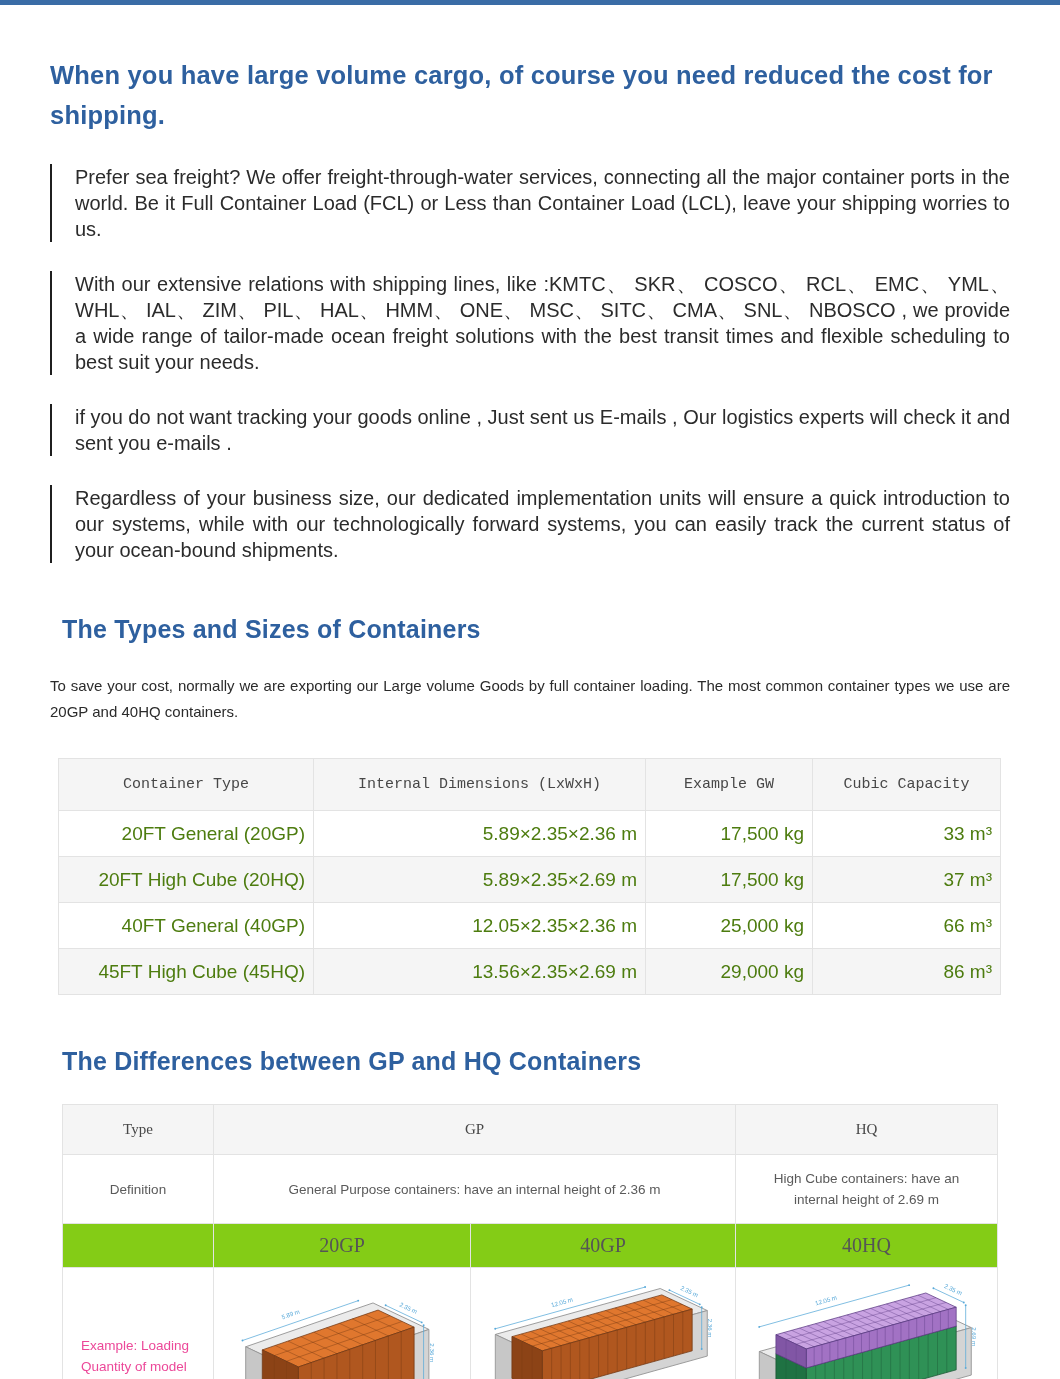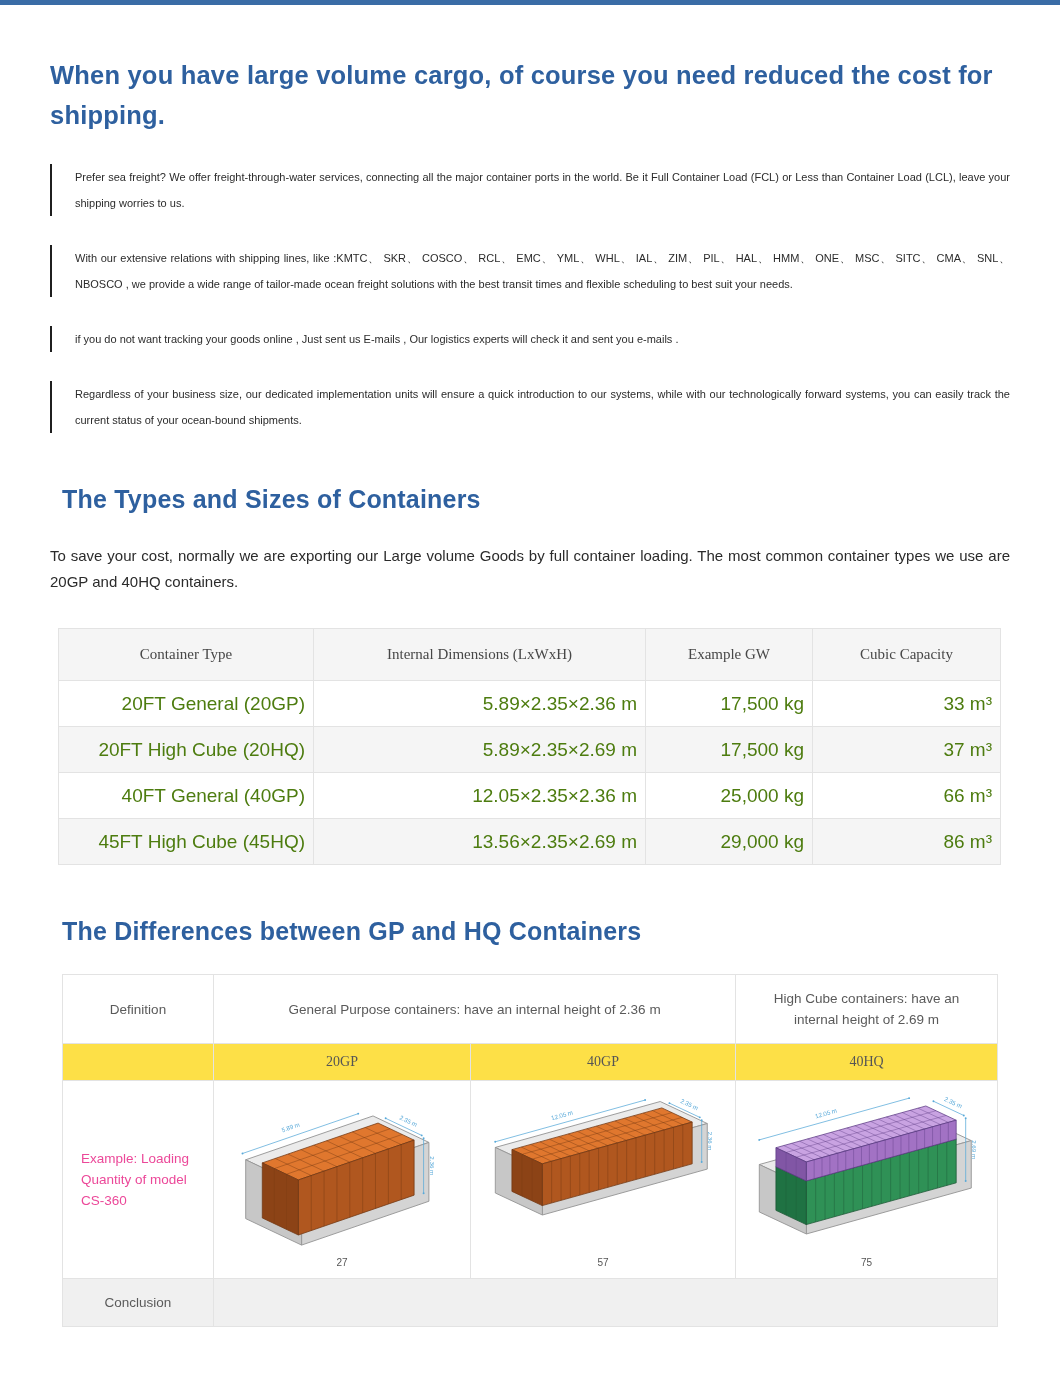--- a/index.html
+++ b/index.html
@@ -15,50 +15,50 @@
   h1.title {
     color:#2e609f; font-size:25.5px; line-height:40px; font-weight:700;
     margin:50px 0 0 0; max-width:960px; letter-spacing:.2px;
   }
   h2.section-title {
     color:#2e609f; font-size:25px; font-weight:700; margin:52px 0 0 12px; letter-spacing:.2px;
   }
   p.quote {
     border-left:2px solid #1f1f1f; padding-left:23px;
     margin:29px 0 0 0; max-width:960px;
-    font-size:11px; line-height:26px; text-align:justify; color:#2b2b2b;
+    font-size:20px; line-height:26px; text-align:justify; color:#2b2b2b;
   }
   p.lead {
     margin:29px 0 0 0; max-width:962px;
     font-size:15px; line-height:26px; text-align:justify; color:#2b2b2b;
   }
 
   table { border-collapse:collapse; }
   th, td { border:1px solid #e3e3e3; }
 
   
   .sizes-table { width:942px; margin:33px 0 0 8px; table-layout:fixed; }
   .sizes-table th {
-    font-family:Liberation Serif, serif; font-weight:400;
+    font-family:Liberation Mono, monospace; font-weight:400;
     font-size:15px; color:#474747; background:#f5f5f5; padding:17px 1px; text-align:center;
   }
   .sizes-table td {
     font-size:19px; color:#4d7c0f; text-align:right; padding:11.5px 8px;
   }
   .sizes-table tbody tr:nth-child(even) { background:#f5f5f5; }
 
   
   .diff-table { width:935px; margin:28px 0 0 12px; table-layout:fixed; }
   .diff-table .hdr {
     font-family:"Liberation Serif","DejaVu Serif",serif; font-weight:400;
     font-size:15px; color:#474747; background:#f5f5f5; padding:16px 8px; text-align:center;
   }
   .diff-table .subhdr {
     font-family:"Liberation Serif","DejaVu Serif",serif; font-weight:400;
-    font-size:14px; color:#555; background:#fde047; padding:10px 8px; text-align:center;
+    font-size:20px; color:#555; background:#84cc16; padding:10px 8px; text-align:center;
   }
   .diff-table td.cell {
     font-size:13.5px; color:#5a5a5a; text-align:center; padding:13px 14px; line-height:21px;
   }
   .diff-table td.example-cell {
     font-size:13.5px; color:#ec4899; text-align:left; padding:14px 18px; line-height:21px;
   }
   .diff-table td.img-cell { padding:6px 4px 10px 4px; text-align:center; background:#fff; }
   .img-cell svg { display:block; margin:0 auto; }
   .qty { font-size:10px; color:#555; margin-top:3px; }
@@ -128,20 +128,25 @@
   <h2 class="section-title">The Differences between GP and HQ Containers</h2>
 
   <table class="diff-table">
     <colgroup>
         <col style="width:151px">
         <col style="width:257px">
         <col style="width:265px">
         <col style="width:262px">
       </colgroup>
     <tbody>
+      <tr>
+        <th class="hdr">Type</th>
+        <th class="hdr" colspan="2">GP</th>
+        <th class="hdr">HQ</th>
+      </tr>
       <tr>
         <td class="cell">Definition</td>
         <td class="cell" colspan="2">General Purpose containers: have an internal height of 2.36 m</td>
         <td class="cell">High Cube containers: have an internal height of 2.69 m</td>
       </tr>
       <tr>
         <th class="subhdr"></th>
         <th class="subhdr">20GP</th>
         <th class="subhdr">40GP</th>
         <th class="subhdr">40HQ</th>

